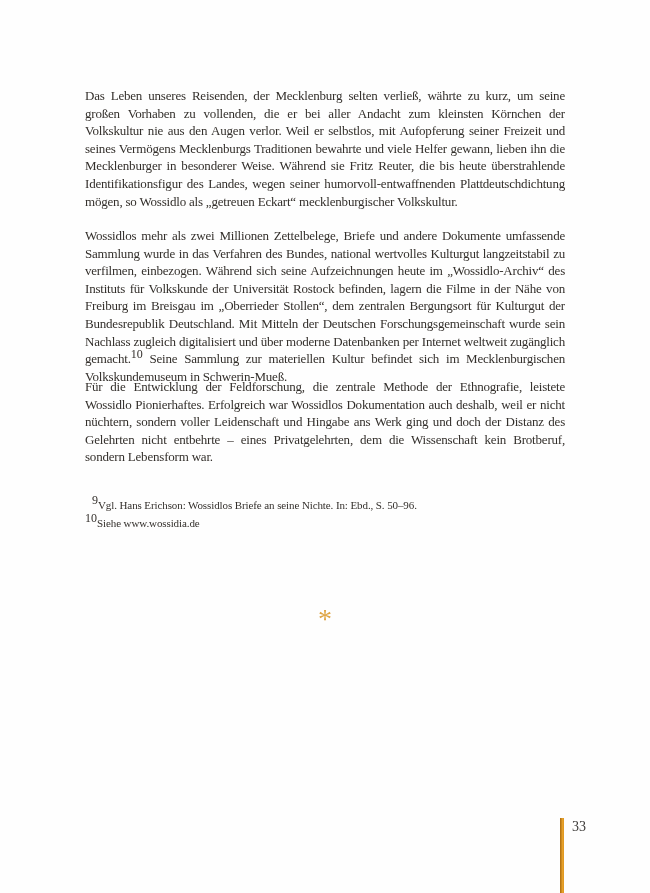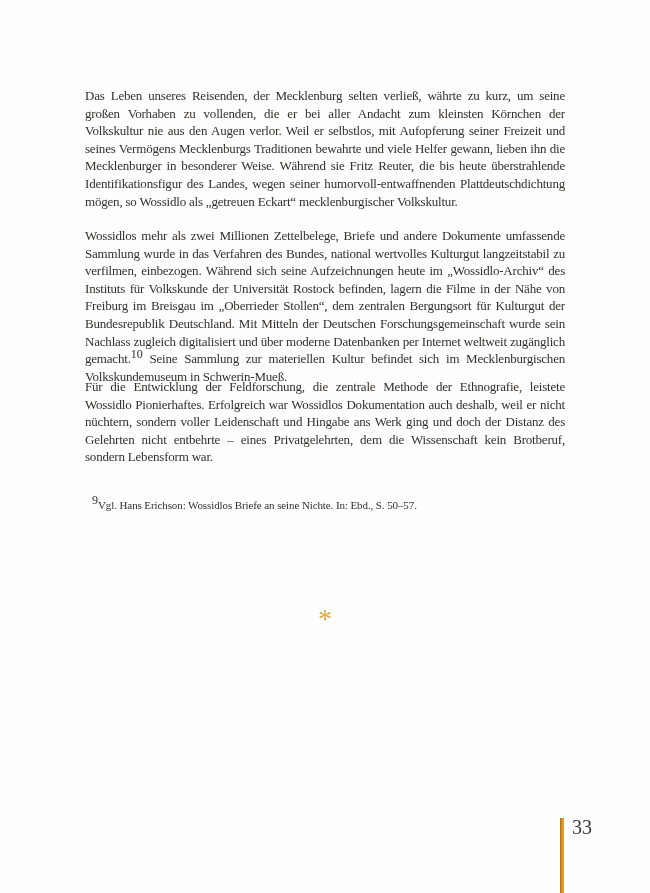--- a/index.html
+++ b/index.html
@@ -74,21 +74,21 @@
     left: 560px;
     top: 818px;
     width: 4px;
     height: 75px;
     background: linear-gradient(90deg, #a8690f 0%, #eda72e 70%, #d98f1a 100%);
   }
   .page-number {
     position: absolute;
     left: 572px;
     top: 817px;
-    font-size: 20px;
+    font-size: 14px;
     line-height: 20px;
     color: #3c3a38;
     font-family: "Liberation Serif", "DejaVu Serif", serif;
   }
 </style>
 </head>
 <body>
 
 <div class="page">
 
@@ -101,21 +101,24 @@
     <p class="para" id="para-2">
       <span>Wossidlos mehr als zwei Millionen Zettelbelege, Briefe und andere Dokumente umfassende Sammlung wurde in das Verfahren des Bundes, national wertvolles Kulturgut langzeitstabil zu verfilmen, einbezogen. Während sich seine Aufzeichnungen heute im „Wossidlo-Archiv“ des Instituts für Volkskunde der Universität Rostock befinden, lagern die Filme in der Nähe von Freiburg im Breisgau im „Oberrieder Stollen“, dem zentralen Bergungsort für Kulturgut der Bundesrepublik Deutschland. Mit Mitteln der Deutschen Forschungsgemeinschaft wurde sein Nachlass zugleich digitalisiert und über moderne Datenbanken per Internet weltweit zugänglich gemacht.</span><sup>10</sup><span> Seine Sammlung zur materiellen Kultur befindet sich im Mecklenburgischen Volkskundemuseum in Schwerin-Mueß.</span>
     </p>
 
     <p class="para" id="para-3">
       <span>Für die Entwicklung der Feldforschung, die zentrale Methode der Ethnografie, leistete Wossidlo Pionierhaftes. Erfolgreich war Wossidlos Dokumentation auch deshalb, weil er nicht nüchtern, sondern voller Leidenschaft und Hingabe ans Werk ging und doch der Distanz des Gelehrten nicht entbehrte – eines Privatgelehrten, dem die Wissenschaft kein Brotberuf, sondern Lebensform war.</span>
     </p>
 
     <div class="footnotes">
       <p class="footnote one-digit">
-        <sup>9</sup><span>Vgl. Hans Erichson: Wossidlos Briefe an seine Nichte. In: Ebd., S. 50–57.</span>
+        <sup>9</sup><span>Vgl. Hans Erichson: Wossidlos Briefe an seine Nichte. In: Ebd., S. 50–96.</span>
+      </p>
+      <p class="footnote">
+        <sup>10</sup><span>Siehe www.wossidia.de</span>
       </p>
     </div>
 
     <div class="ornament">*</div>
 
   </div>
 
   <div class="margin-rule"></div>
 
   <div class="page-number">33</div>

